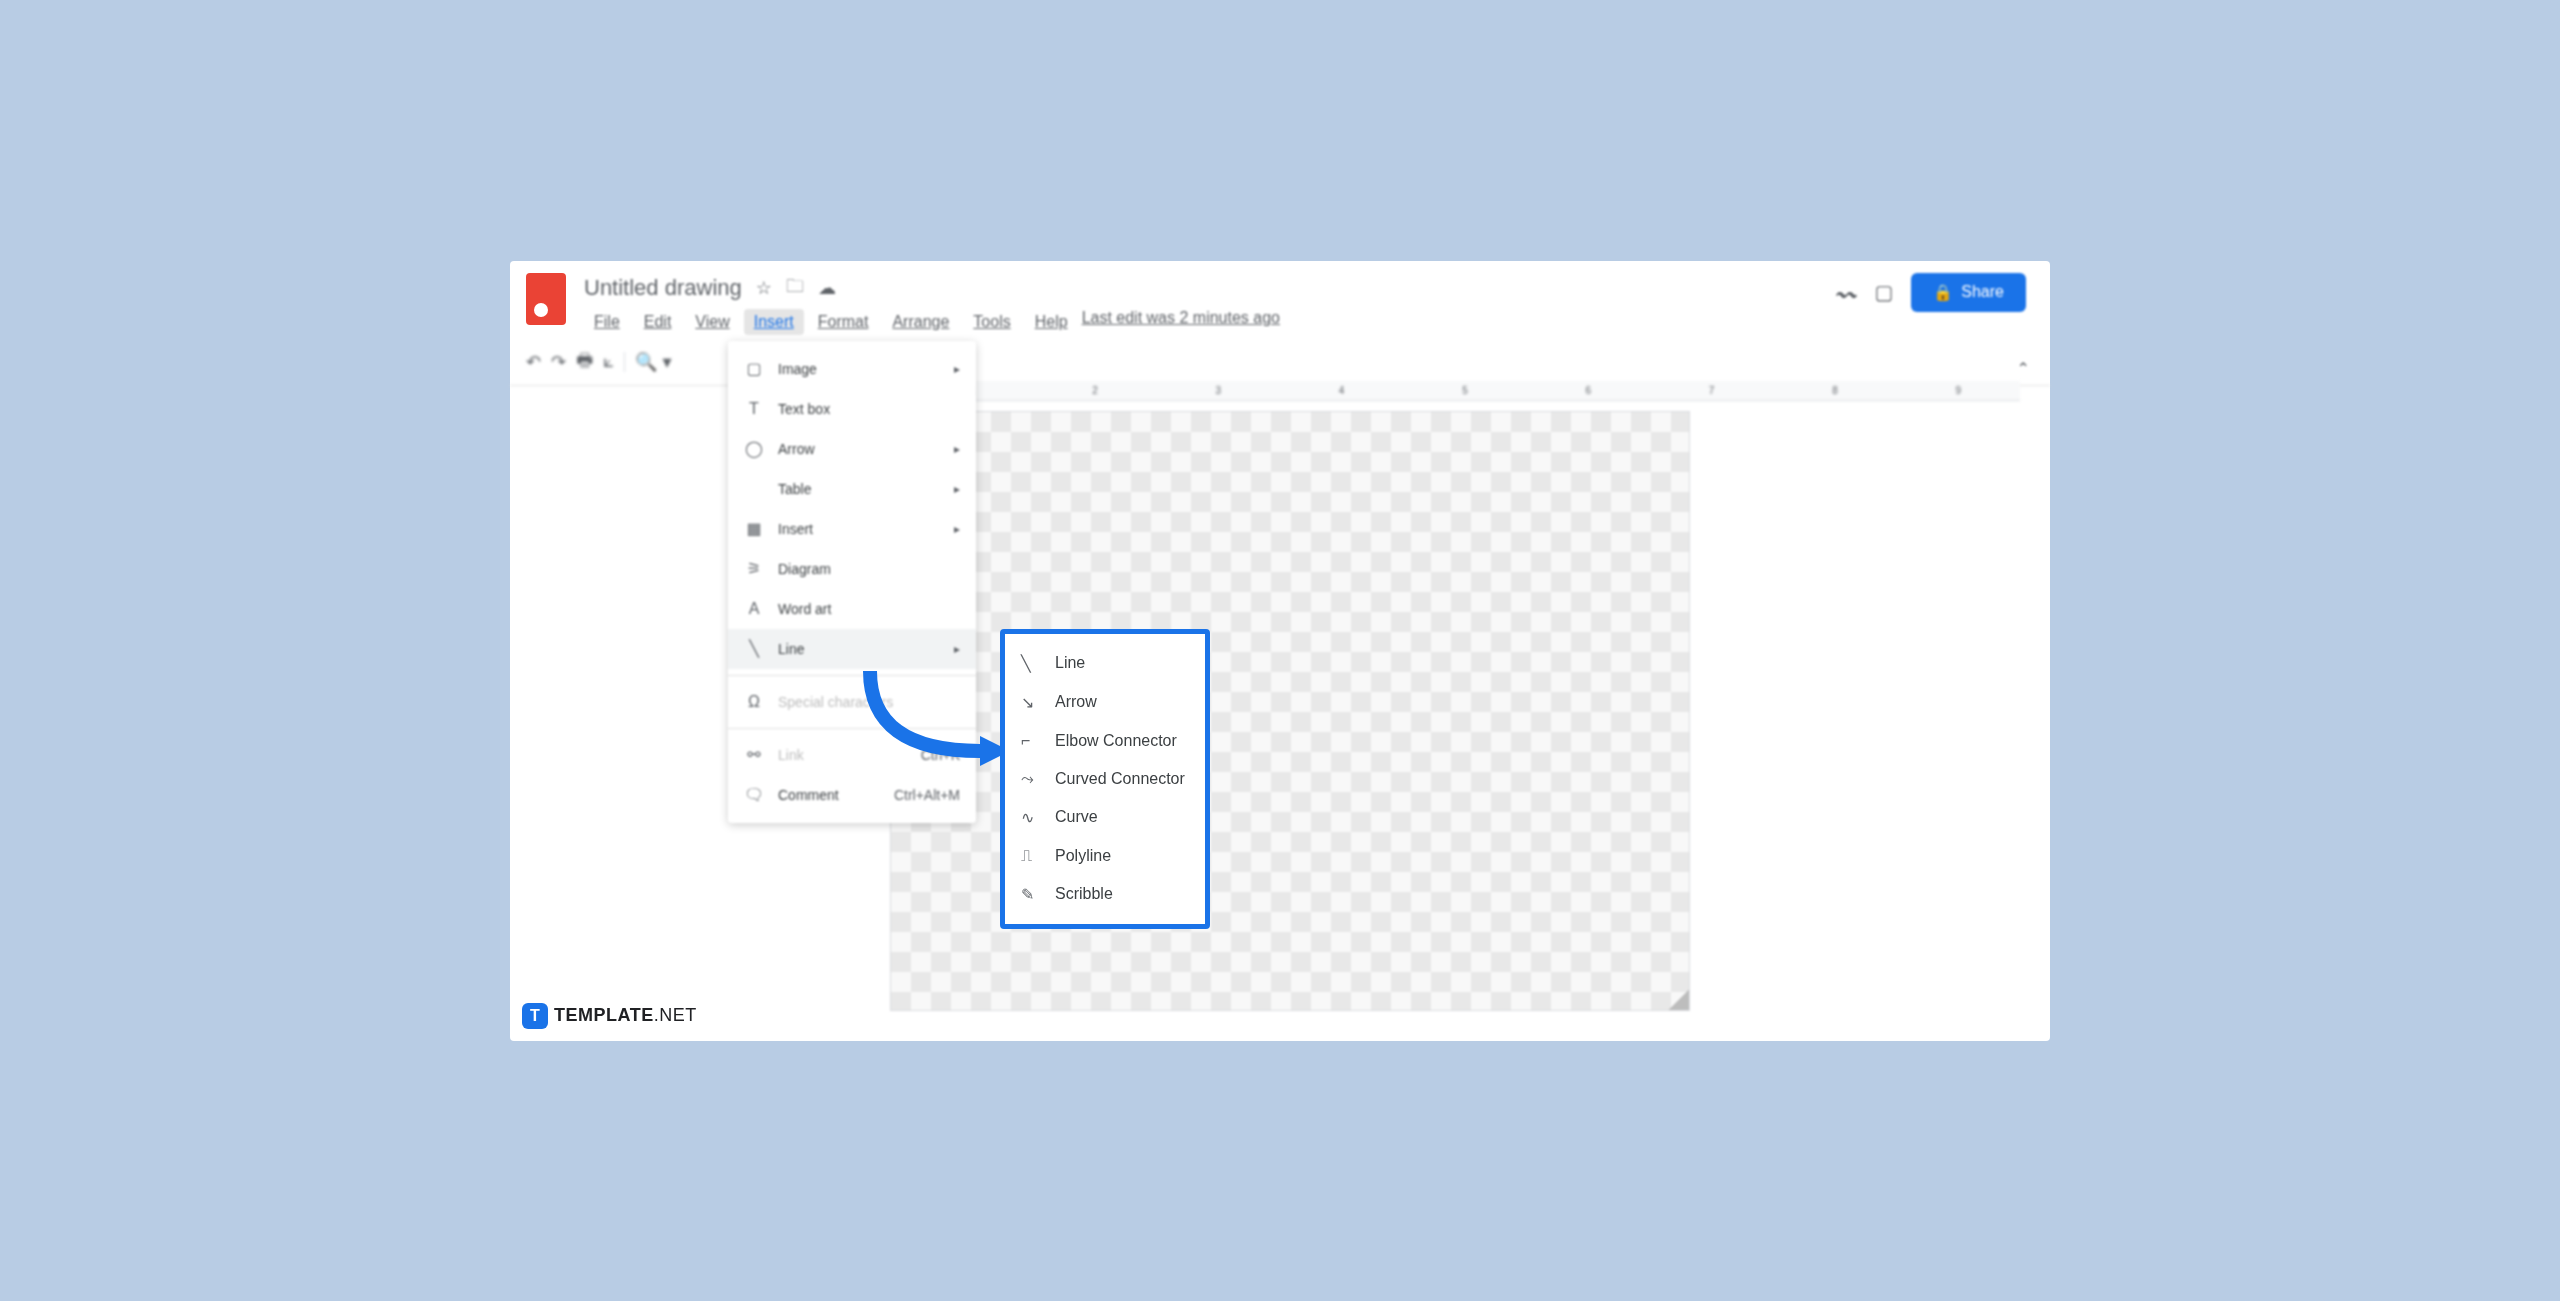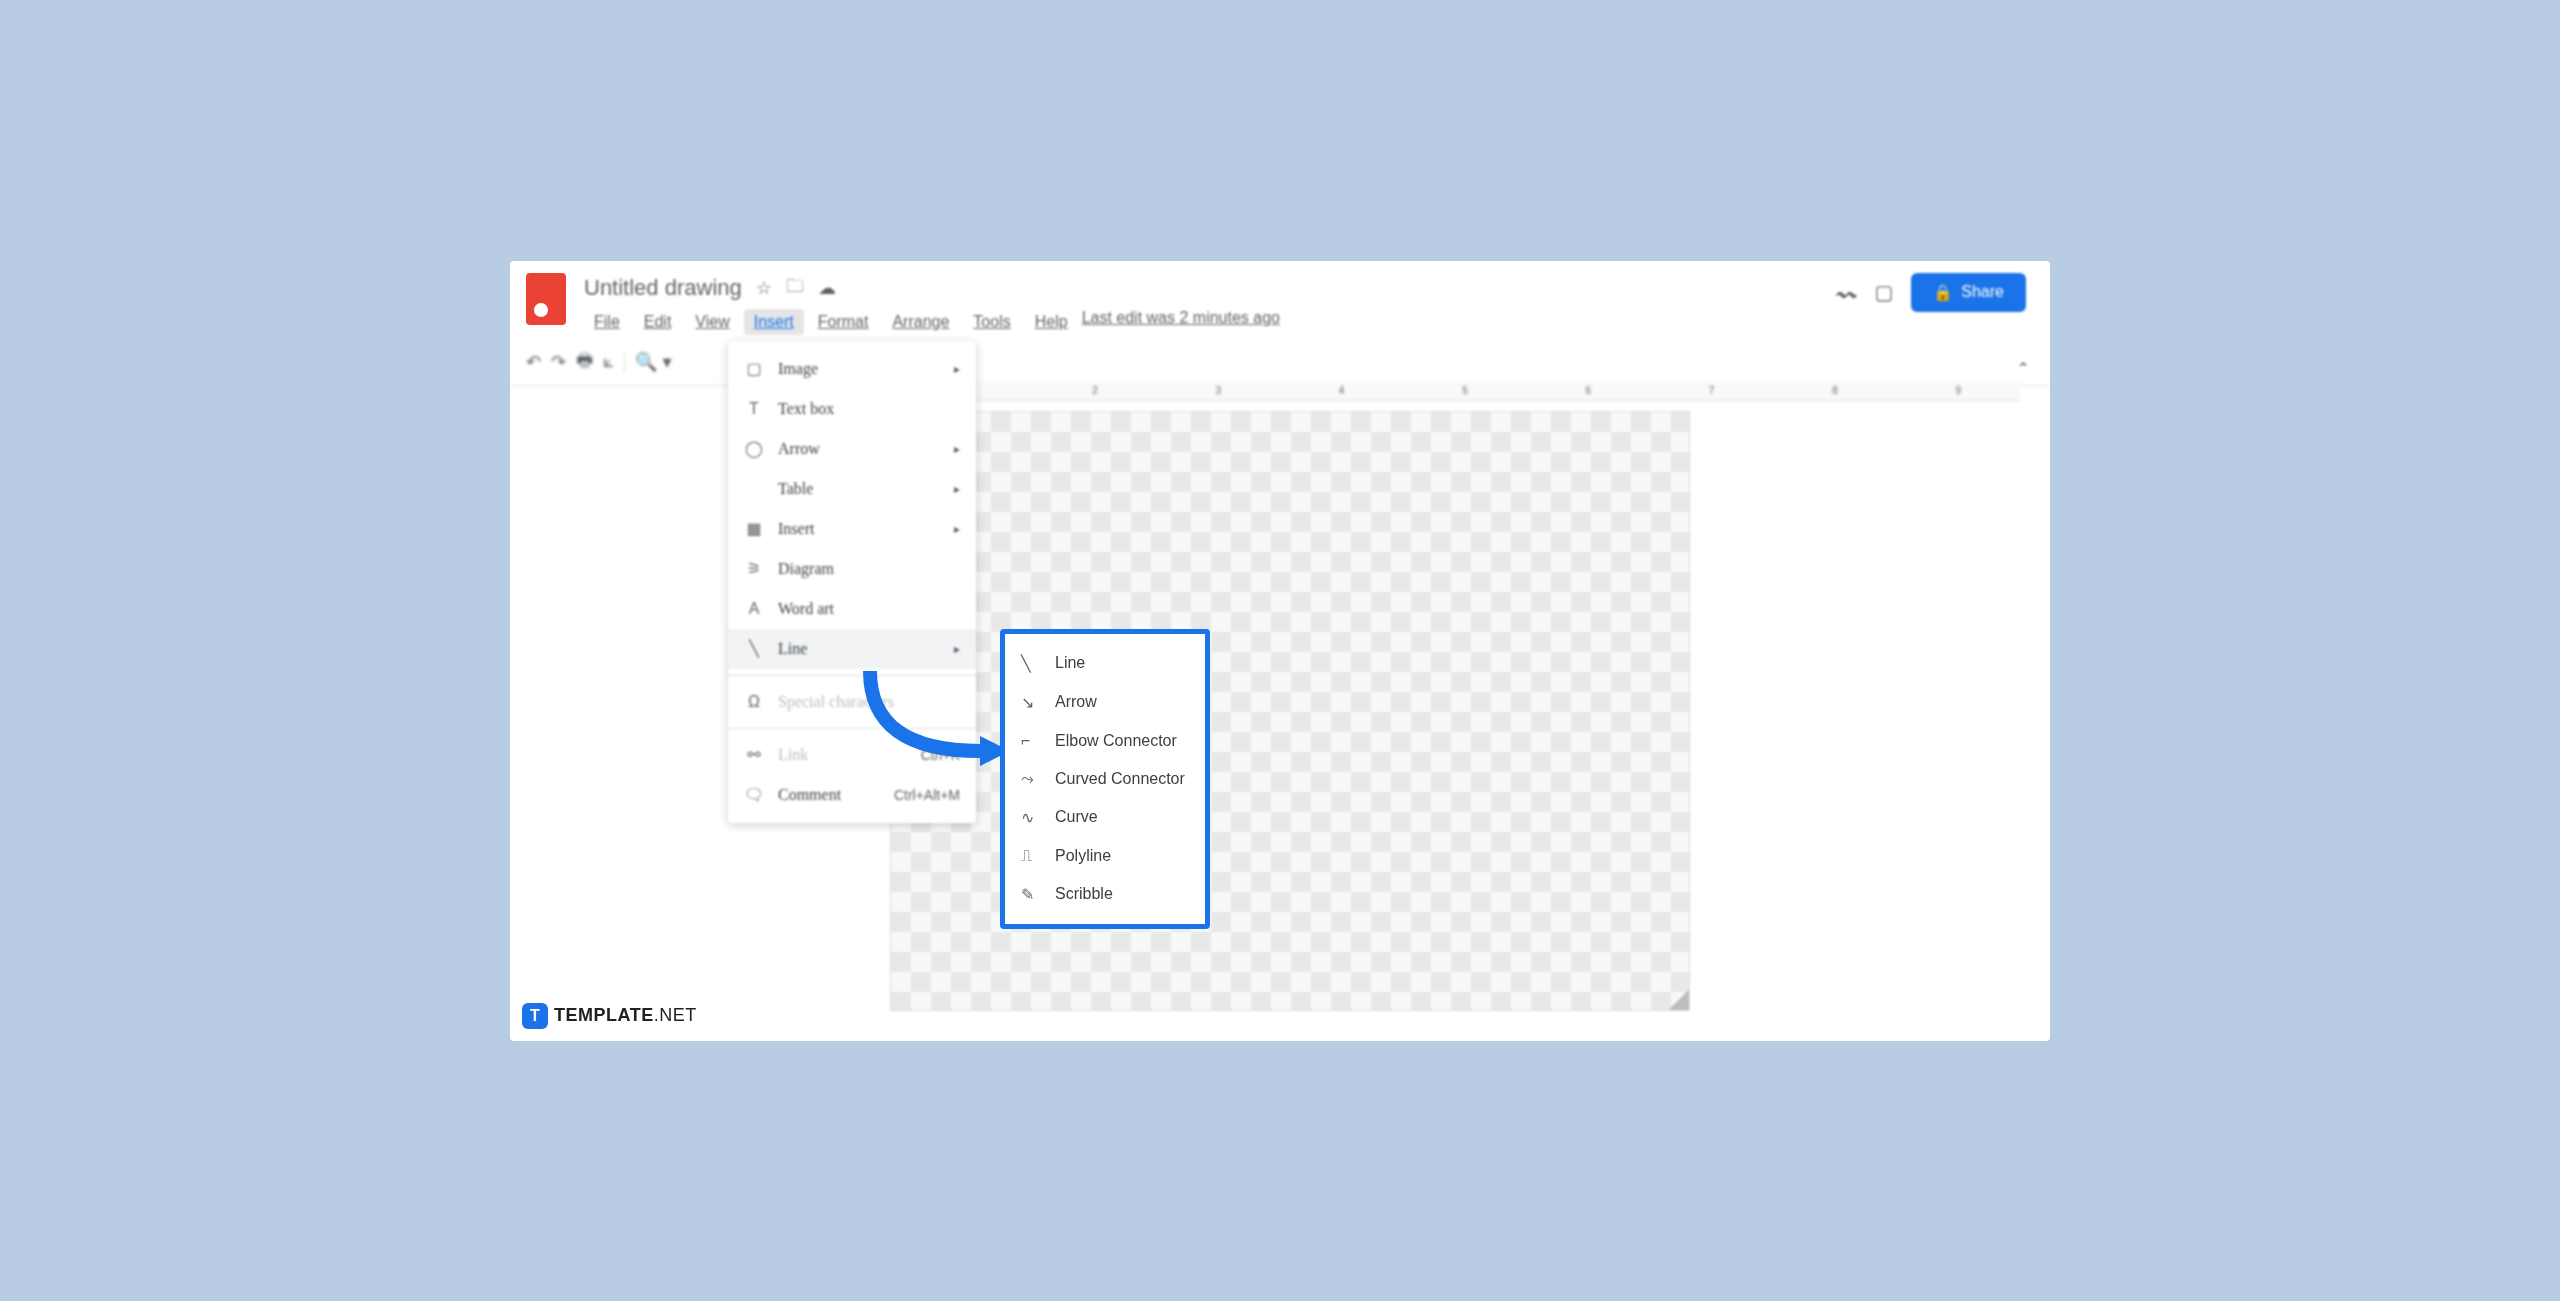--- a/index.html
+++ b/index.html
@@ -20,21 +20,21 @@
 .action-icon { font-size: 20px; color: #5f6368; filter: blur(1px); }
 .share-btn { background: #1a73e8; color: #fff; padding: 10px 22px; border-radius: 6px; font-size: 16px; font-weight: 500; display: flex; align-items: center; gap: 8px; filter: blur(0.8px); }
 .toolbar { display: flex; align-items: center; padding: 8px 16px; border-bottom: 1px solid #e0e0e0; gap: 10px; filter: blur(1.5px); }
 .tool-icon { color: #5f6368; font-size: 18px; }
 .tool-sep { width: 1px; height: 20px; background: #dadce0; }
 .dropdown-menu { position: absolute; top: 80px; left: 218px; width: 248px; background: #fff; box-shadow: 0 2px 10px rgba(0,0,0,0.2); border-radius: 4px; padding: 8px 0; z-index: 10; filter: blur(0.8px); }
 .menu-row { display: flex; align-items: center; padding: 10px 16px; gap: 14px; cursor: pointer; position: relative; }
 .menu-row.highlighted { background: #f1f3f4; }
 .menu-row.disabled { color: #bdbdbd; }
 .menu-icon { width: 20px; height: 20px; display: flex; align-items: center; justify-content: center; color: #5f6368; }
-.menu-label { flex: 1; font-size: 16px; color: #3c4043; font-family: Liberation Serif, serif; }
+.menu-label { flex: 1; font-size: 14px; color: #3c4043; }
 .menu-row.disabled .menu-label { color: #bdbdbd; }
 .menu-arrow { color: #5f6368; font-size: 12px; }
 .menu-shortcut { font-size: 14px; color: #5f6368; }
 .menu-sep { height: 1px; background: #e0e0e0; margin: 6px 0; }
 .submenu { position: absolute; top: 368px; left: 490px; width: 210px; background: #fff; border: 5px solid #1a73e8; border-radius: 4px; padding: 10px 0; z-index: 20; }
 .sub-row { display: flex; align-items: center; padding: 10px 16px; gap: 14px; cursor: pointer; }
 .sub-icon { width: 20px; color: #5f6368; font-size: 16px; }
 .sub-label { font-size: 16px; color: #3c4043; }
 .canvas-area { position: absolute; top: 120px; left: 380px; right: 30px; bottom: 20px; }
 .ruler-h { position: absolute; top: 0; left: 0; right: 0; height: 20px; background: #f8f9fa; border-bottom: 1px solid #dadce0; filter: blur(1.5px); font-size: 10px; color: #5f6368; display: flex; align-items: center; padding-left: 20px; }

